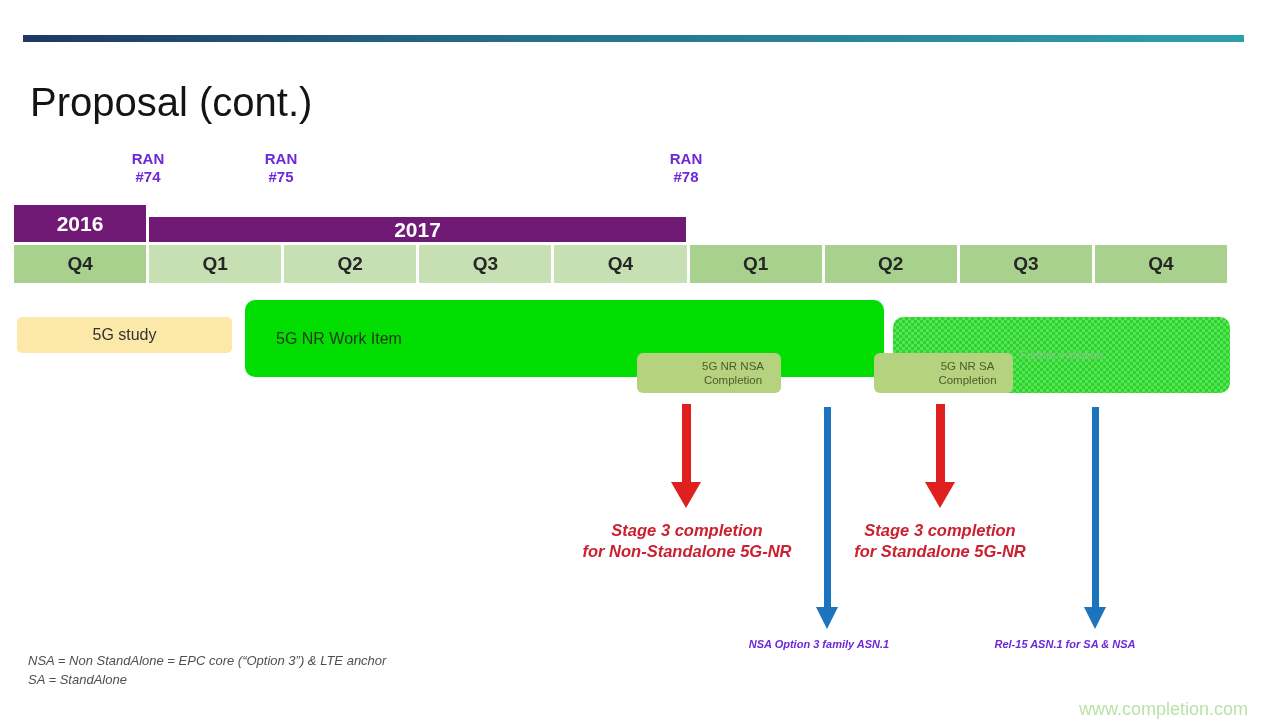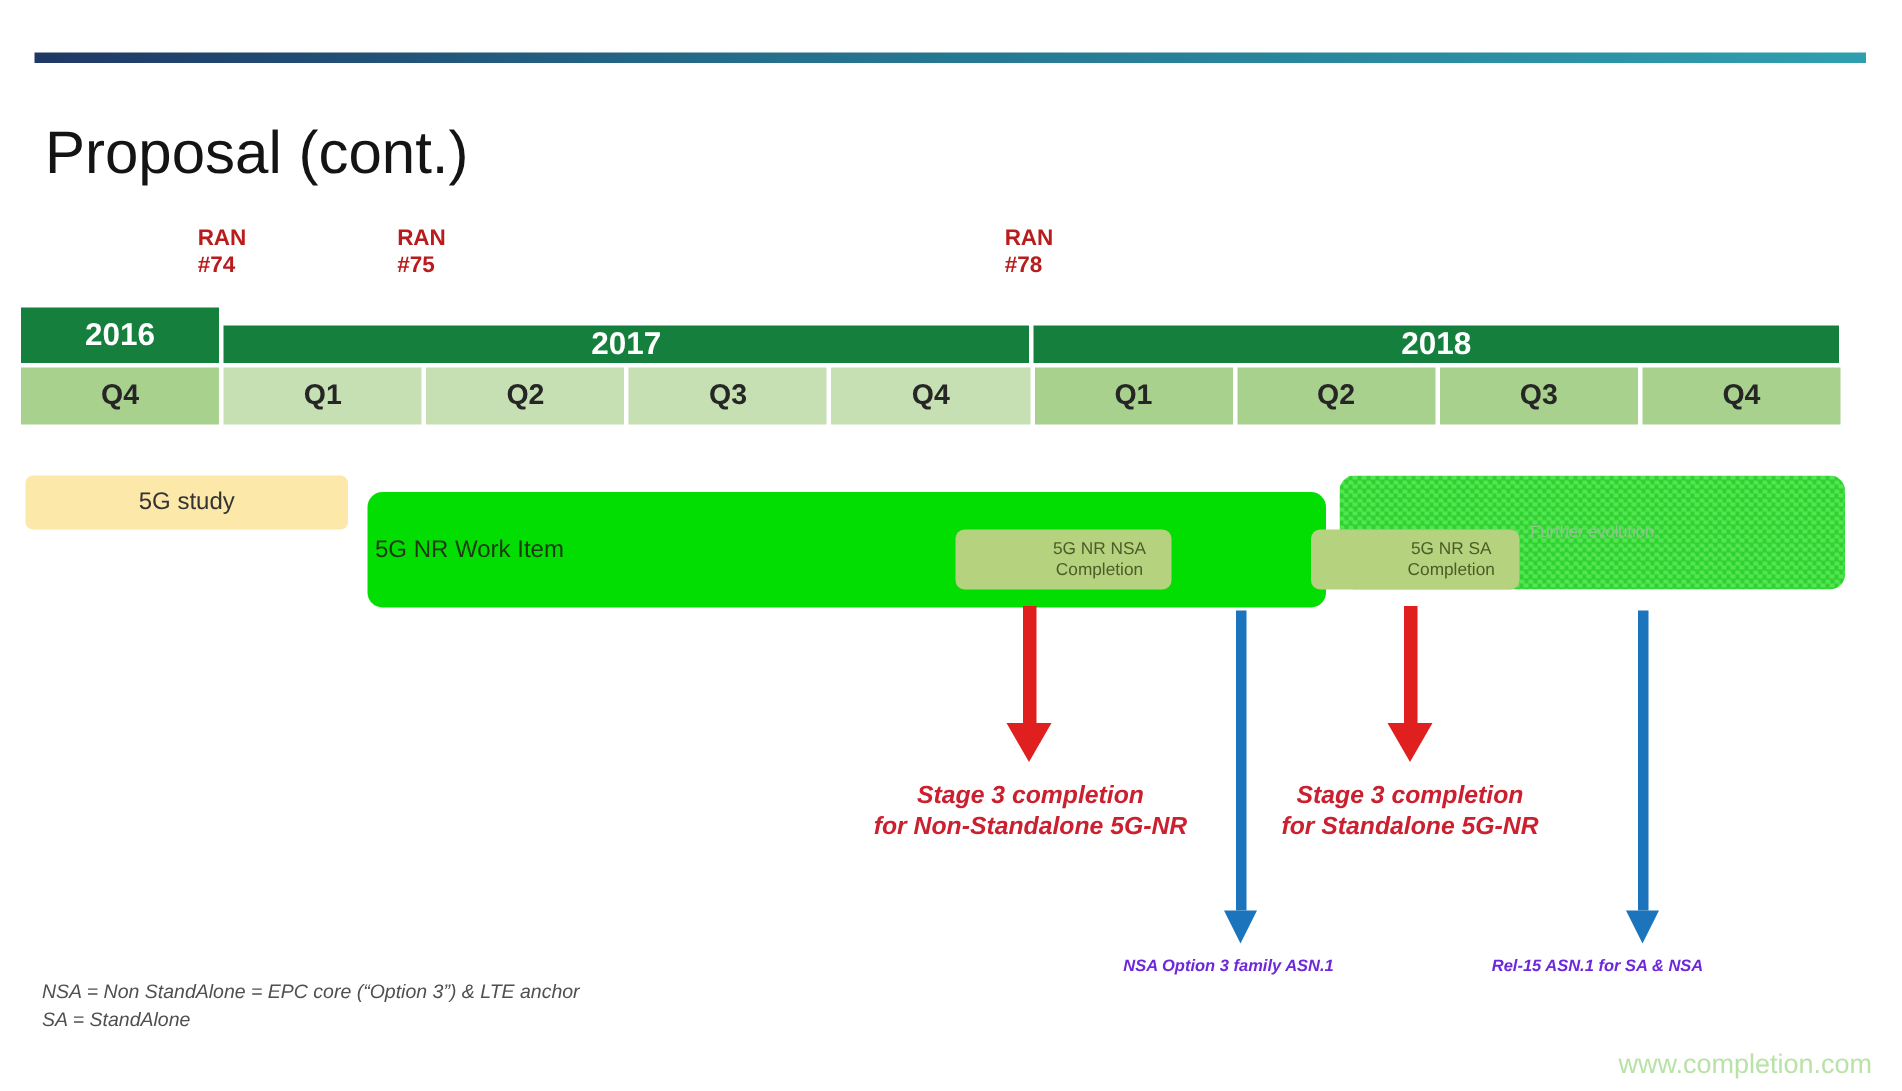--- a/index.html
+++ b/index.html
@@ -10,38 +10,38 @@
   .abs{position:absolute;}
 
   
   #accent-bar{left:23px;top:35px;width:1221px;height:7px;
     background:linear-gradient(to right,#1f3864 0%,#256f8b 40%,#2f9fae 100%);}
 
   
   #title{left:30px;top:80px;font-size:40px;color:#141414;letter-spacing:0px;}
 
   
-  .milestone{top:150px;transform:translateX(-50%);
-    color:#b91c1c;font-weight:bold;font-size:15px;line-height:18px;white-space:nowrap;}
+  .milestone{top:150px;transform:translateX(-50%);text-align:center;
+    color:#6d28d9;font-weight:bold;font-size:15px;line-height:18px;white-space:nowrap;}
 
   
   #year-row{left:14px;top:205px;width:1213px;height:37px;display:flex;gap:3px;}
   .year-cell{display:flex;align-items:center;justify-content:center;
-    background:#15803d;color:#ffffff;font-weight:bold;font-size:21px;}
+    background:#701a75;color:#ffffff;font-weight:bold;font-size:21px;}
   .year-1q{width:132px;} .year-4q{width:537px;margin-top:12px;}
   #quarter-row{left:14px;top:245px;width:1213px;height:38px;display:flex;gap:3px;}
   .q-cell{flex:1;display:flex;align-items:center;justify-content:center;
     color:#262626;font-weight:bold;font-size:19px;}
   .q-dark{background:#a9d18e;} .q-light{background:#c6e0b4;}
 
   
   #study-bar{left:17px;top:317px;width:215px;height:36px;background:#fce8a9;border-radius:5px;
     display:flex;align-items:center;justify-content:center;font-size:16px;color:#333333;}
-  #workitem-bar{left:245px;top:328px;width:639px;height:77px;background:#02dd02;border-radius:10px;
-    display:flex;align-items:center;font-size:16px;color:#1e3a12;padding-left:5px;box-sizing:border-box;}
+  #workitem-bar{left:245px;top:300px;width:639px;height:77px;background:#02dd02;border-radius:10px;
+    display:flex;align-items:center;font-size:16px;color:#1e3a12;padding-left:31px;box-sizing:border-box;}
   #further-bar{left:893px;top:317px;width:337px;height:76px;border-radius:10px;
     background:repeating-conic-gradient(#55e455 0% 25%, #2ed32e 0% 50%) 0 0/6px 6px;
     display:flex;align-items:center;justify-content:center;
     font-size:11px;color:#8fc48f;}
 
   
   .tag{top:353px;height:40px;background:#b5d37e;border-radius:6px;
     display:flex;flex-direction:column;align-items:center;justify-content:center;
     font-size:11.5px;line-height:14px;color:#4c5c26;text-align:center;padding-left:48px;}
   #tag-nsa{left:637px;width:96px;}
@@ -87,21 +87,20 @@
     <div>#75</div>
   </div>
   <div class="abs milestone" style="left:686px;">
     <div>RAN</div>
     <div>#78</div>
   </div>
 
   <div id="year-row" class="abs">
     <div class="year-cell year-1q">2016</div>
     <div class="year-cell year-4q">2017</div>
-    <div class="year-cell year-4q">2018</div>
   </div>
 
   <div id="quarter-row" class="abs">
     <div class="q-cell q-dark">Q4</div>
     <div class="q-cell q-light">Q1</div>
     <div class="q-cell q-light">Q2</div>
     <div class="q-cell q-light">Q3</div>
     <div class="q-cell q-light">Q4</div>
     <div class="q-cell q-dark">Q1</div>
     <div class="q-cell q-dark">Q2</div>

